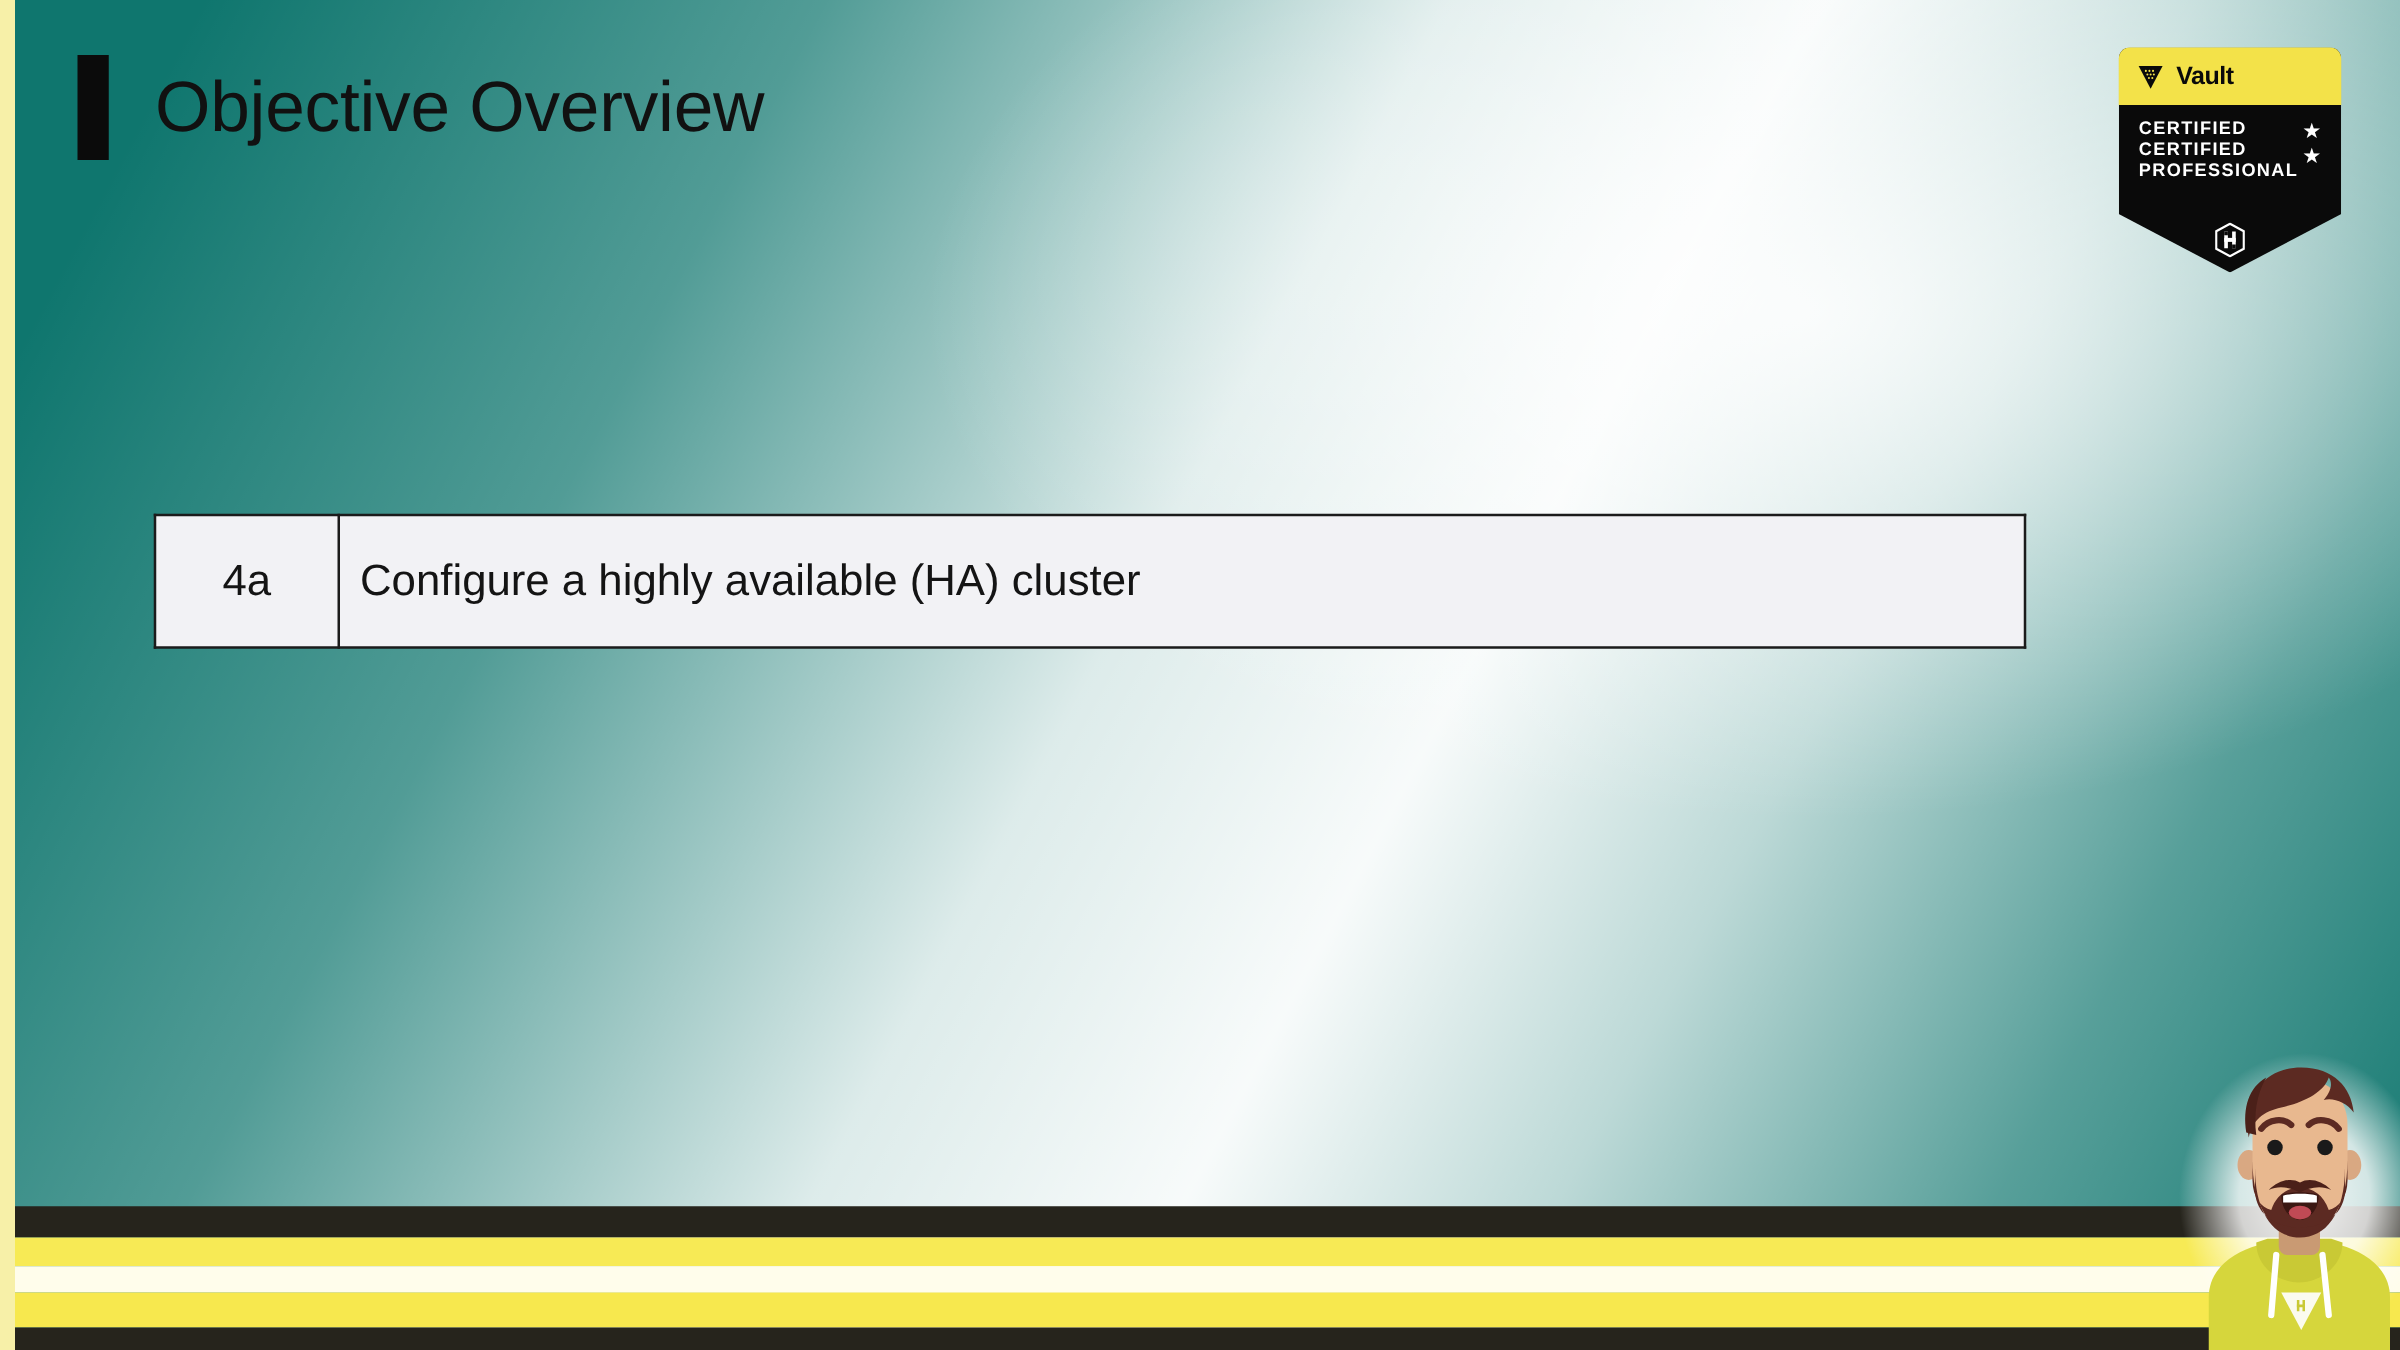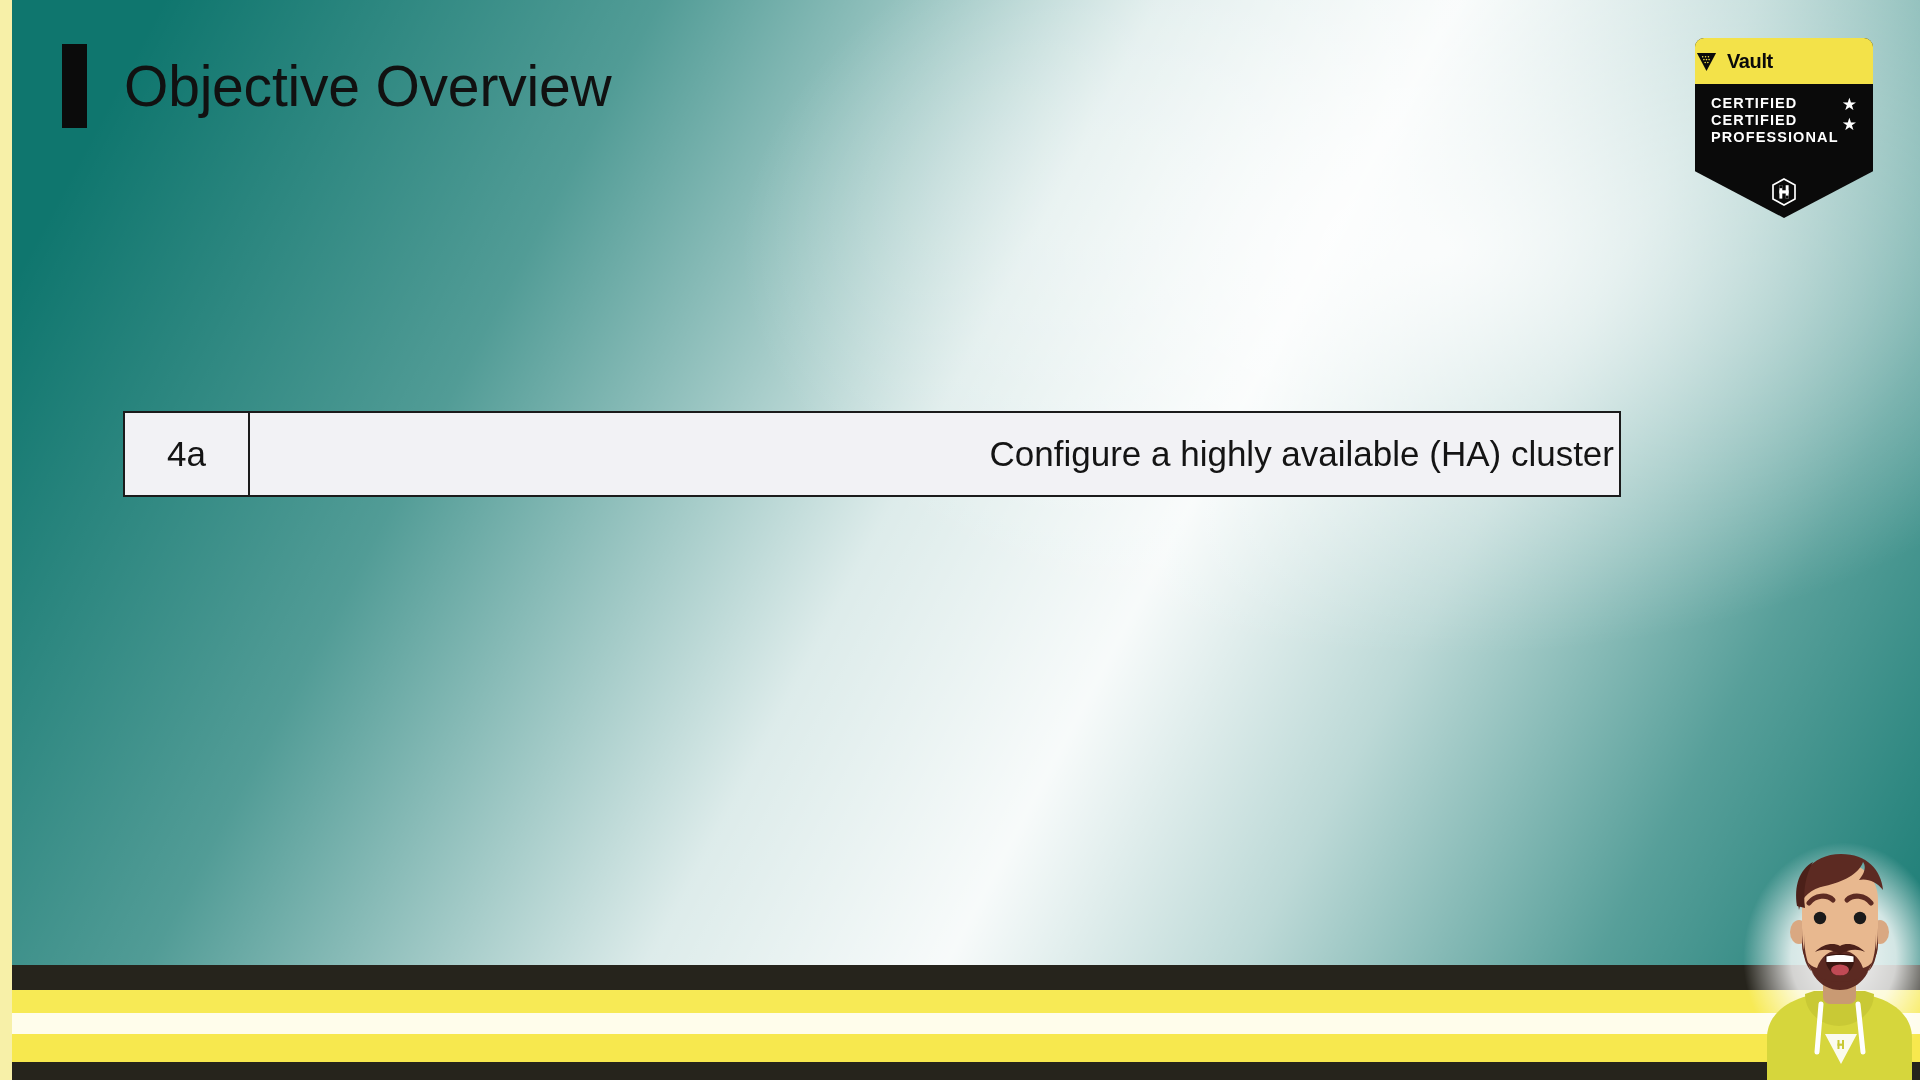--- a/index.html
+++ b/index.html
@@ -93,35 +93,34 @@
     position: absolute;
     left: 111px;
     top: 411px;
     width: 1498px;
     border-collapse: collapse;
     table-layout: fixed;
   }
   #objectives-table td {
     border: 2.5px solid #1B1B1B;
     height: 72px;
-    padding: 5px;
+    padding: 16px;
     vertical-align: middle;
   }
   .obj-id {
     width: 113px;
     text-align: center;
     font-size: 35px;
     color: #141414;
   }
   .obj-text {
     padding-left: 17px;
     font-size: 35px;
     color: #141414;
     white-space: nowrap;
-    text-align: right;
   }
   tr.row-a td { background: #F2F2F5; }
   tr.row-b td { background: #F9F2A6; }
   tr.row-c td { background: #FFFFFF; }
 
   
   #cert-badge {
     position: absolute;
     left: 1683px;
     top: 38px;
@@ -138,20 +137,21 @@
   #badge-top {
     position: absolute;
     left: 0;
     top: 0;
     width: 100%;
     height: 46px;
     background: #F3E249;
     border-radius: 9px 9px 0 0;
     display: flex;
     align-items: center;
+    padding-left: 14px;
     box-sizing: border-box;
   }
   #vault-mark {
     width: 23px;
     height: 23px;
     flex: 0 0 auto;
   }
   #badge-product {
     margin-left: 9px;
     font-size: 20px;

